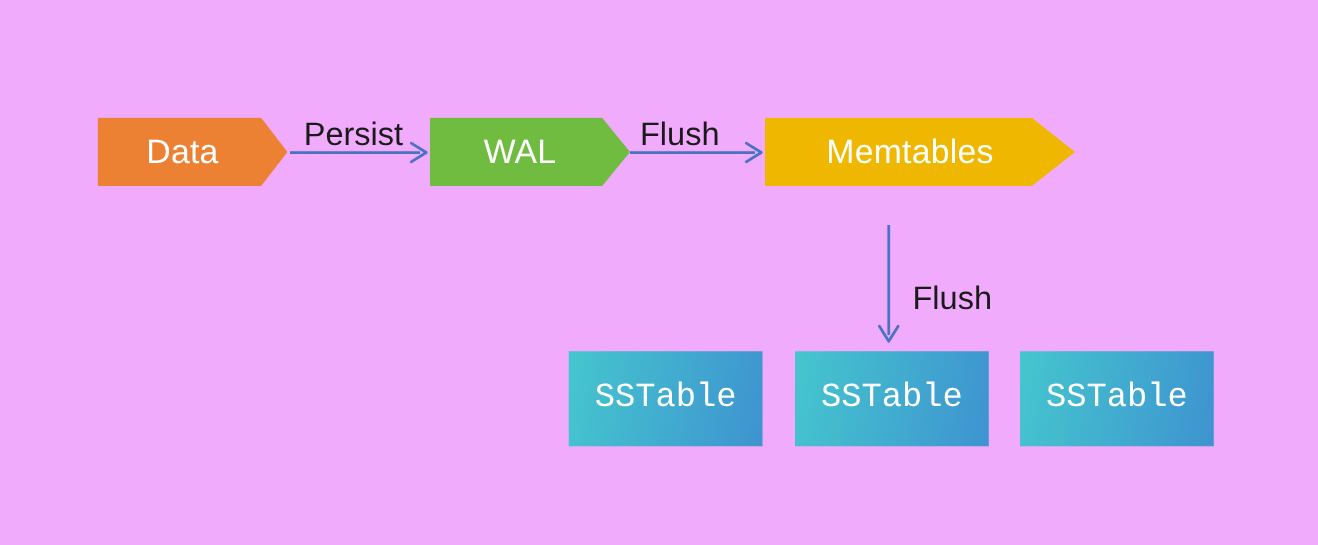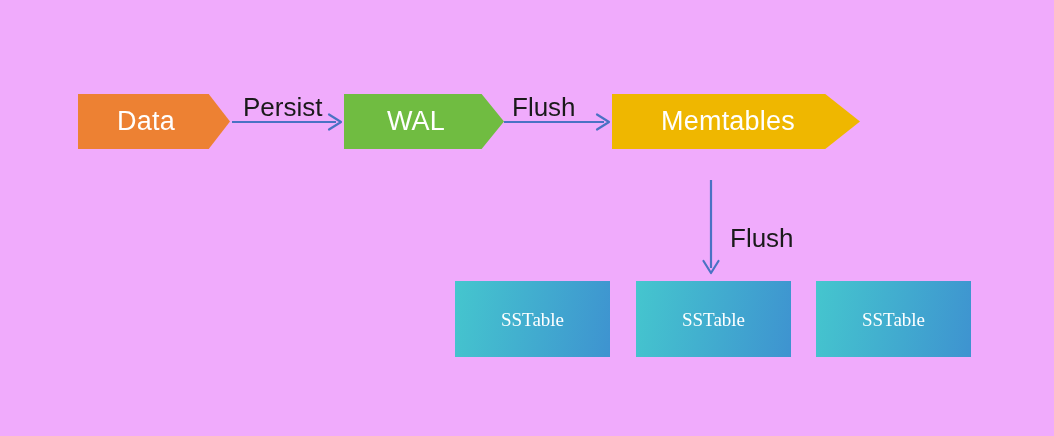--- a/index.html
+++ b/index.html
@@ -37,22 +37,22 @@
   .chevron .node-label {
     
     transform: translateX(-8px);
   }
   .sstable {
     position: absolute;
     display: flex;
     align-items: center;
     justify-content: center;
     color: #ffffff;
-    font-size: 19px;
-    font-family: Liberation Serif, serif;
+    font-size: 27px;
+    font-family: Liberation Mono, monospace;
     line-height: 1;
     white-space: nowrap;
   }
   .edge-label {
     position: absolute;
     font-size: 26px;
     color: #1a1a1a;
     font-family: "Liberation Sans", sans-serif;
     line-height: 1;
     white-space: nowrap;

